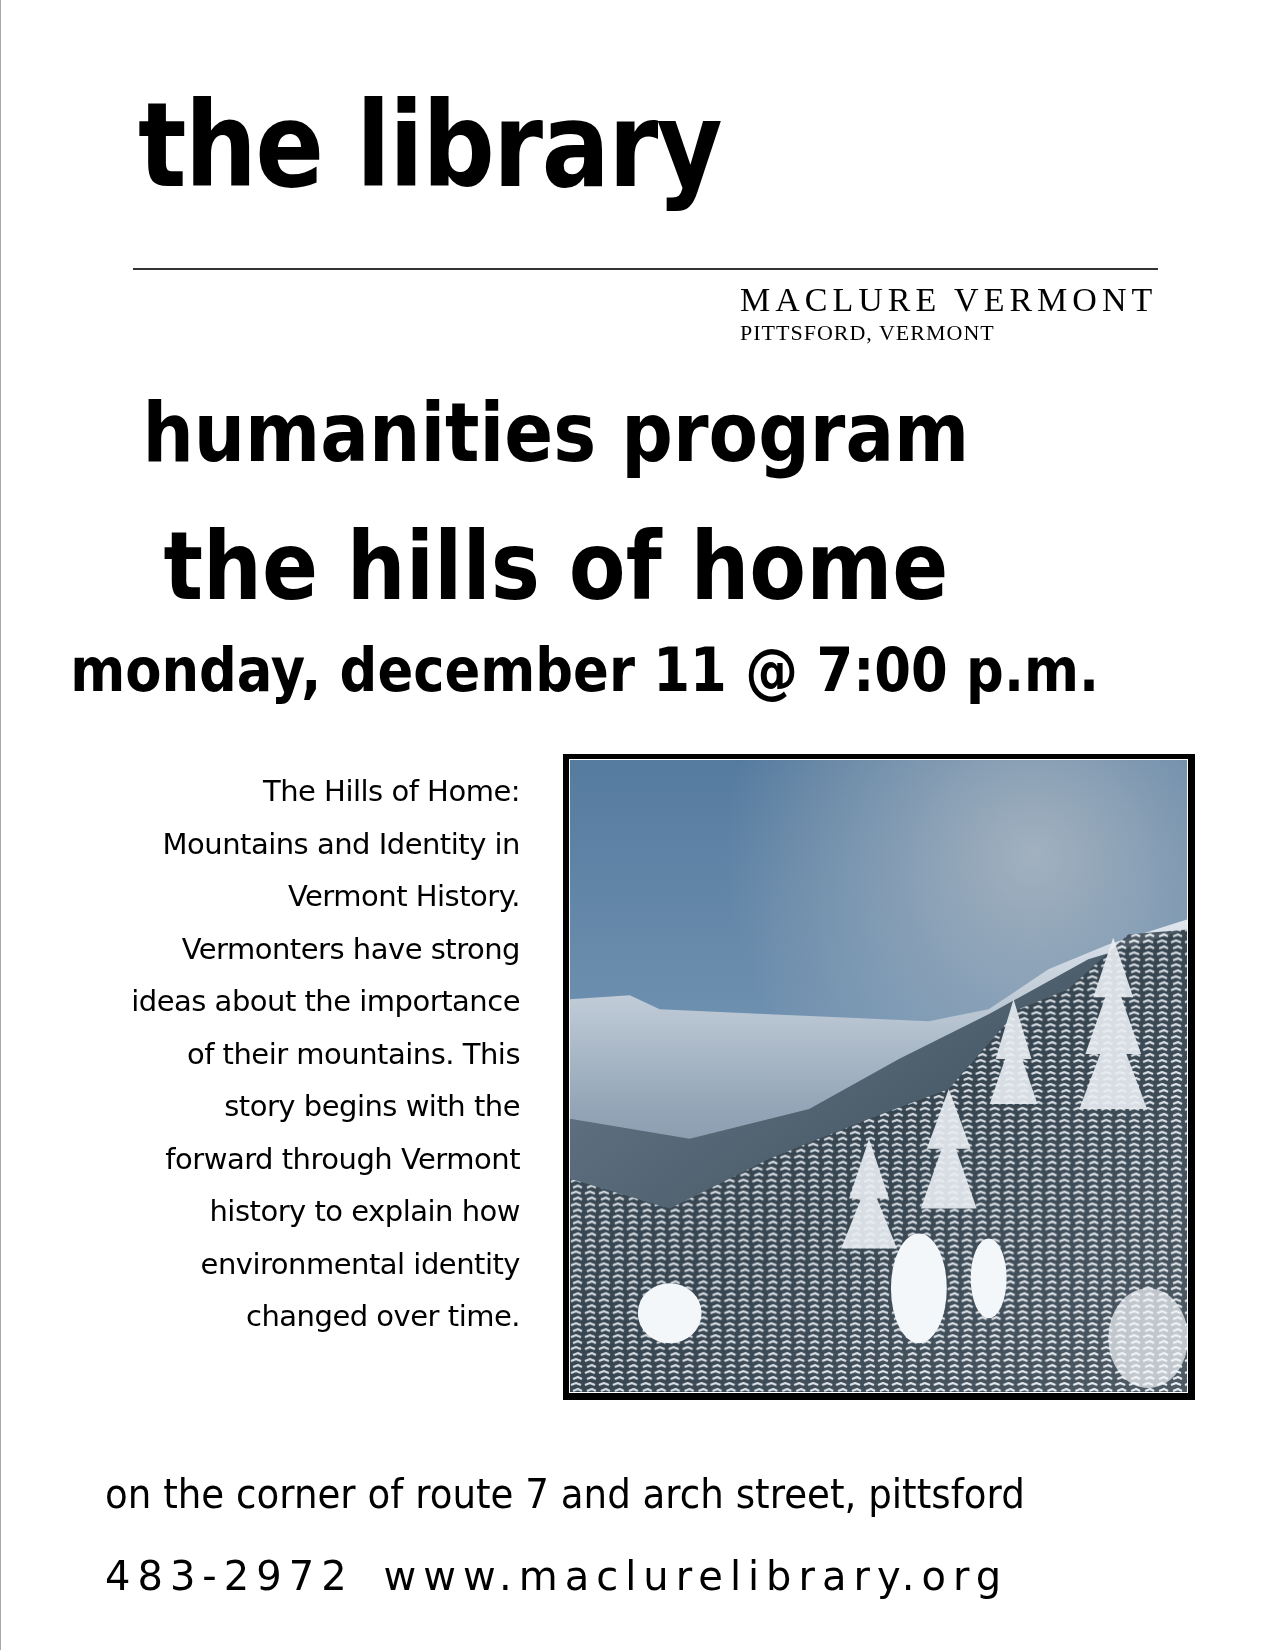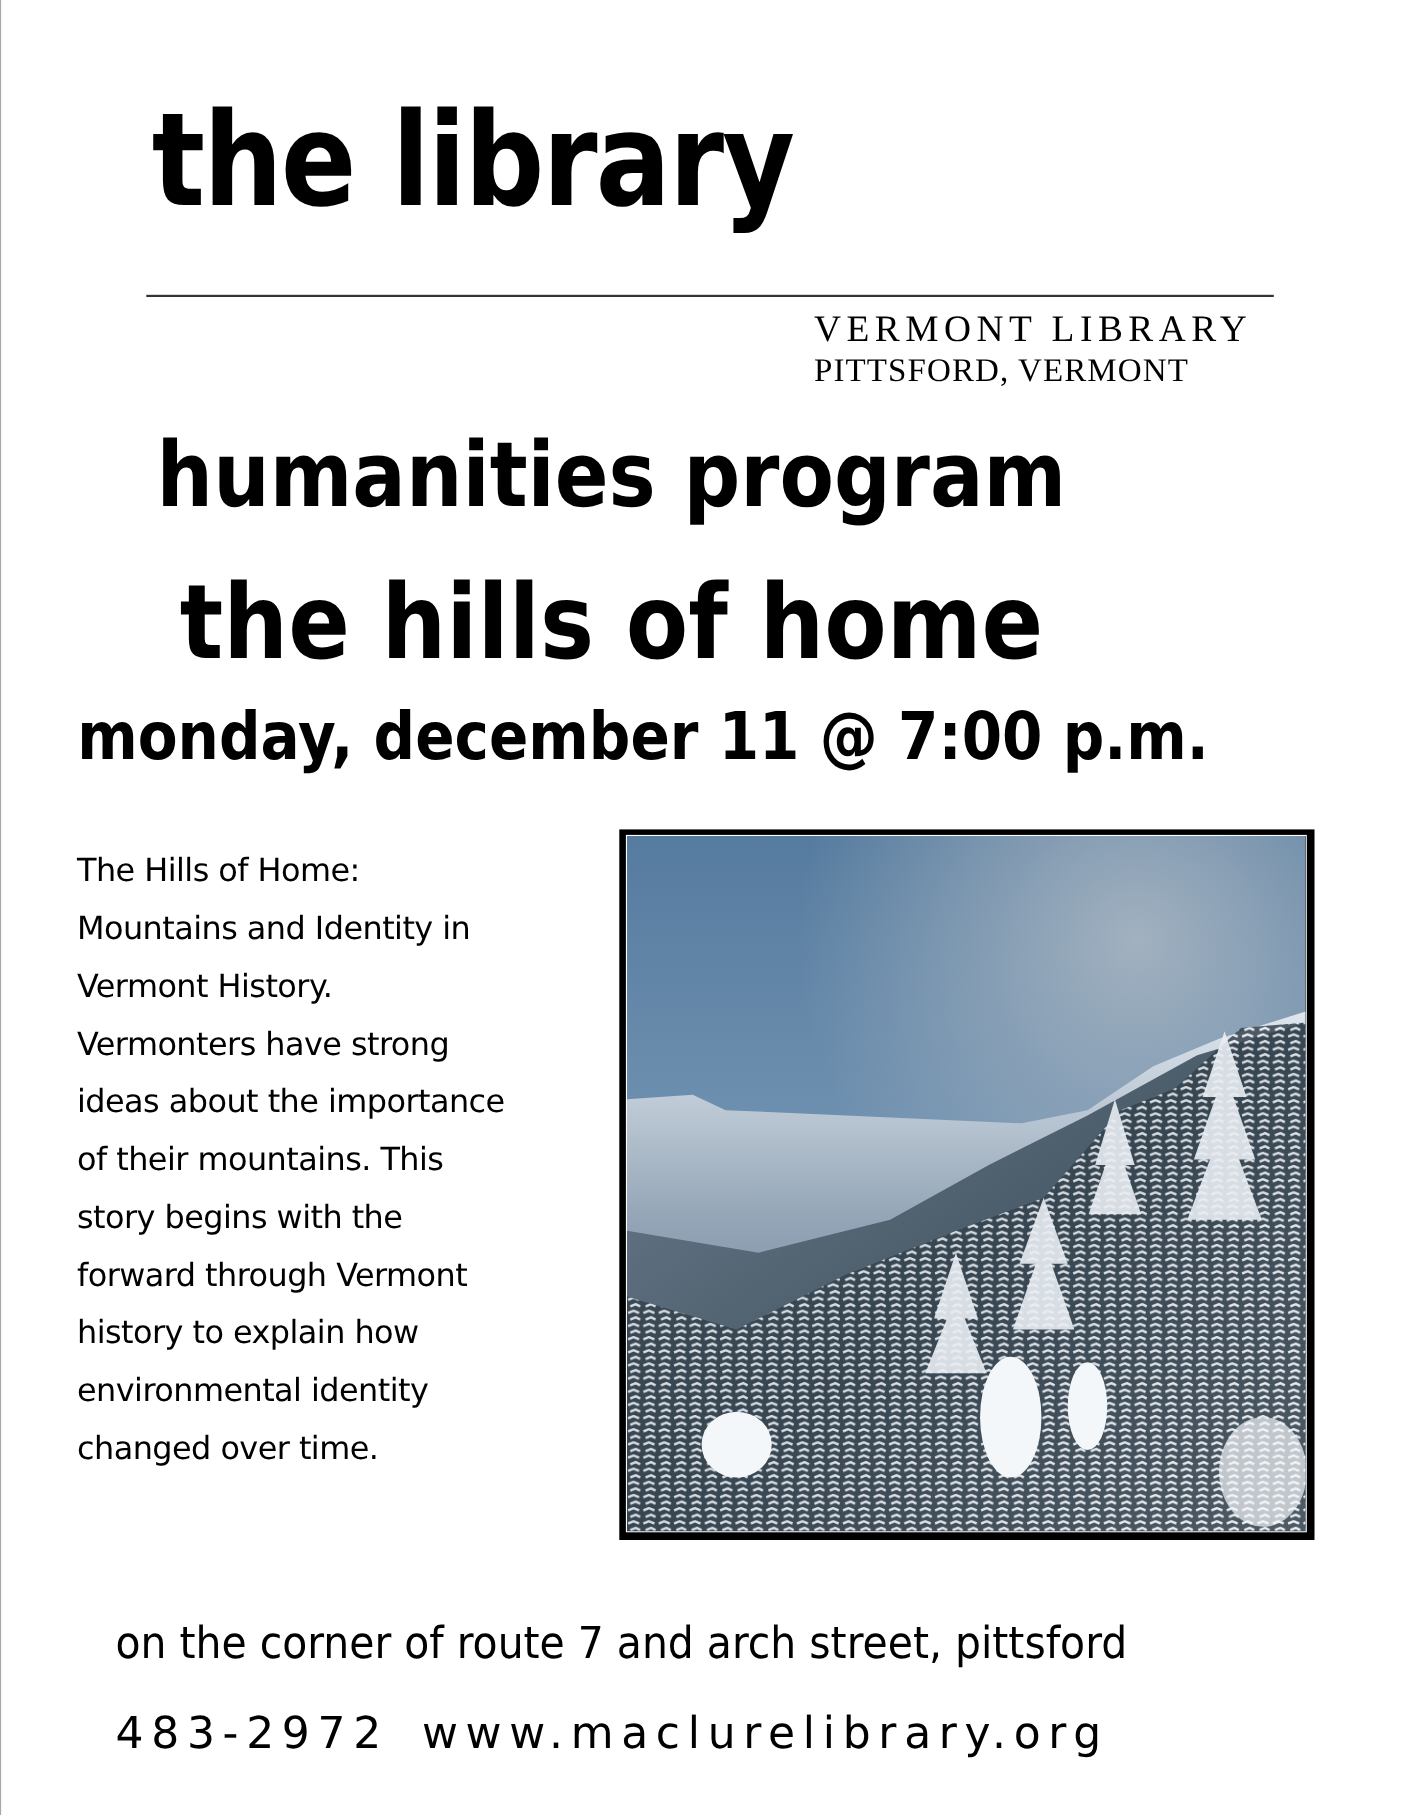--- a/index.html
+++ b/index.html
@@ -16,34 +16,34 @@
       font-size: 118px; line-height: 1; letter-spacing: -2px;
       transform: scaleX(0.86); transform-origin: left top;
       white-space: nowrap;
     }
     .masthead-rule { position: absolute; left: 133px; top: 268px; width: 1025px; height: 2px; background: #333; }
 
     .library-name, .library-location {
       position: absolute; font-family: "Liberation Serif", serif; white-space: nowrap;
     }
     .library-name { left: 740px; top: 281px; font-size: 34px; letter-spacing: 5px; }
-    .library-location { left: 740px; top: 320px; font-size: 30px; letter-spacing: 1px; }
+    .library-location { left: 740px; top: 320px; font-size: 22px; letter-spacing: 1px; }
 
     .headline {
       position: absolute; left: 0; width: 1112px; text-align: center;
       font-family: "DejaVu Sans", sans-serif; font-weight: bold; white-space: nowrap; line-height: 1;
     }
     .headline span { display: inline-block; transform: scaleX(0.88); }
     .h-program { top: 392px; font-size: 82px; }
     .h-title   { top: 520px; font-size: 94px; }
     .h-date    { top: 640px; font-size: 60px; }
 
     .description {
       position: absolute; left: 70px; top: 765px; width: 450px;
-      text-align: left; font-family: "DejaVu Sans", sans-serif;
+      text-align: right; font-family: "DejaVu Sans", sans-serif;
       font-size: 29px; line-height: 52.5px; letter-spacing: -0.5px;
     }
     .description .line { display: block; white-space: nowrap; }
 
     .photo-frame {
       position: absolute; left: 563px; top: 754px; width: 632px; height: 646px;
       background: #000; box-sizing: border-box; padding: 5px 7px 7px 6px;
     }
     .photo {
       width: 100%; height: 100%; position: relative; overflow: hidden;
@@ -59,21 +59,21 @@
     .footer-contact { top: 1532px; font-size: 40px; letter-spacing: 7px; margin-top: 24px; }
     .footer-contact .phone { margin-right: 30px; }
   </style>
 </head>
 <body>
 
 <div class="page-edge"></div>
 
 <div class="masthead-title">the library</div>
 <div class="masthead-rule"></div>
-<div class="library-name">VERMONT LIBRARY</div>
+<div class="library-name">MACLURE VERMONT</div>
 <div class="library-location">PITTSFORD, VERMONT</div>
 
 <div class="headline h-program"><span>humanities program</span></div>
 <div class="headline h-title"><span>the hills of home</span></div>
 <div class="headline h-date"><span>monday, december 11 @ 7:00 p.m.</span></div>
 
 <div class="description">
   <span class="line">The Hills of Home:</span>
   <span class="line">Mountains and Identity in</span>
   <span class="line">Vermont History.</span>

